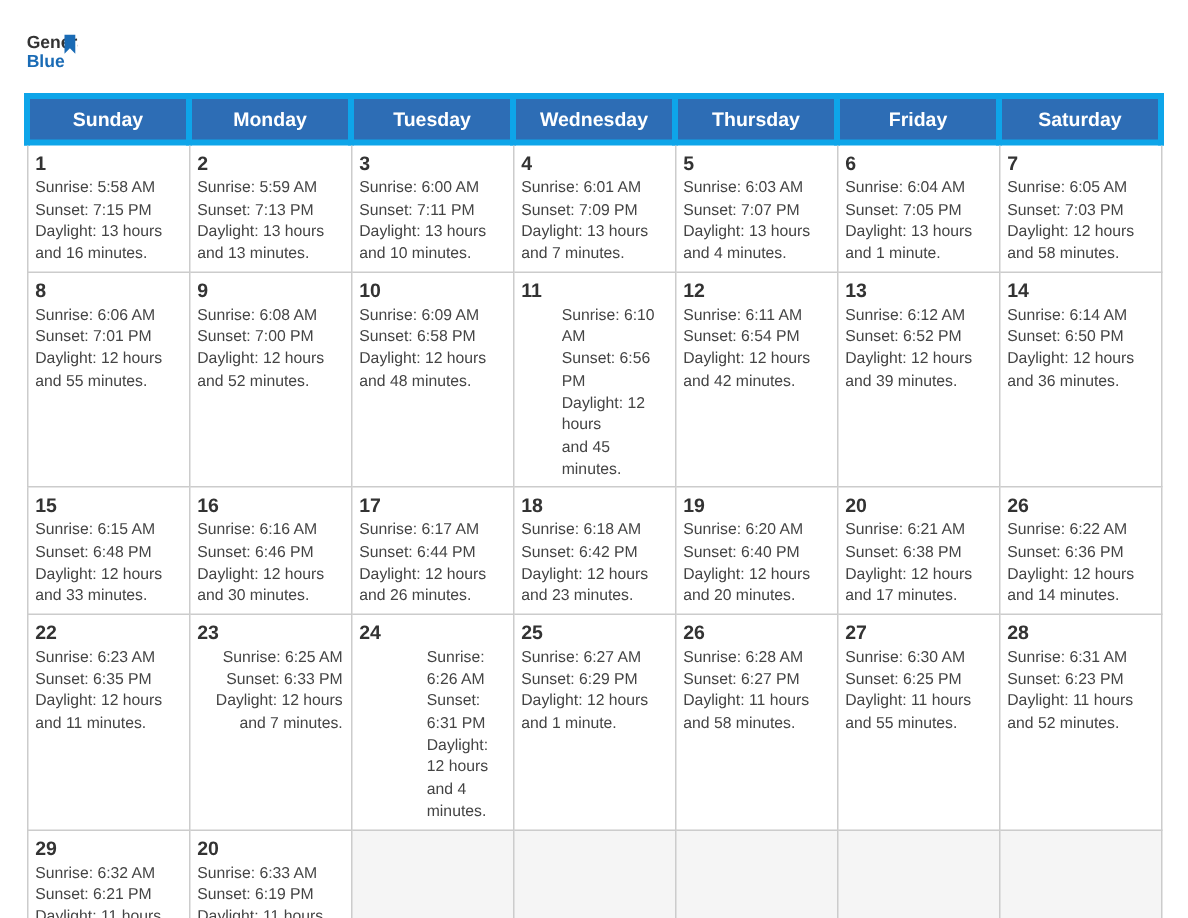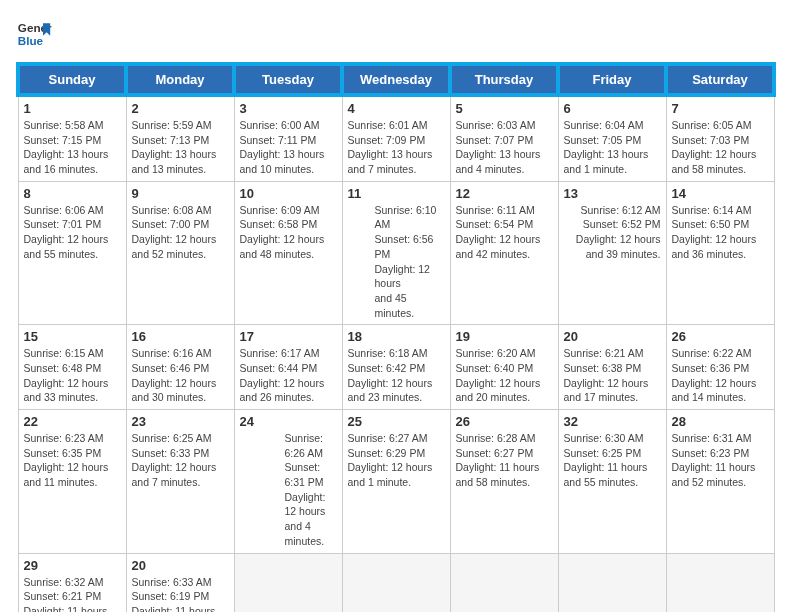--- a/index.html
+++ b/index.html
@@ -185,21 +185,21 @@
         </td>
         <td>
           <span class="day-num">12</span>
           <div class="day-detail" style="white-space: pre-line;">Sunrise: 6:11 AM
 Sunset: 6:54 PM
 Daylight: 12 hours
 and 42 minutes.</div>
         </td>
         <td>
           <span class="day-num">13</span>
-          <div class="day-detail" style="white-space: pre-line; text-align: right;">Sunrise: 6:12 AM
+          <div class="day-detail" style="white-space: pre-line;">Sunrise: 6:12 AM
 Sunset: 6:52 PM
 Daylight: 12 hours
 and 39 minutes.</div>
         </td>
         <td>
           <span class="day-num">14</span>
           <div class="day-detail" style="white-space: pre-line;">Sunrise: 6:14 AM
 Sunset: 6:50 PM
 Daylight: 12 hours
 and 36 minutes.</div>
@@ -259,21 +259,21 @@
       <tr>
         <td>
           <span class="day-num">22</span>
           <div class="day-detail" style="white-space: pre-line;">Sunrise: 6:23 AM
 Sunset: 6:35 PM
 Daylight: 12 hours
 and 11 minutes.</div>
         </td>
         <td>
           <span class="day-num">23</span>
-          <div class="day-detail" style="white-space: pre-line;">Sunrise: 6:25 AM
+          <div class="day-detail" style="white-space: pre-line; text-align: right;">Sunrise: 6:25 AM
 Sunset: 6:33 PM
 Daylight: 12 hours
 and 7 minutes.</div>
         </td>
         <td>
           <span class="day-num">24</span>
           <div class="day-detail" style="white-space: pre-line; margin-left: 45px;">Sunrise: 6:26 AM
 Sunset: 6:31 PM
 Daylight: 12 hours
 and 4 minutes.</div>
@@ -286,21 +286,21 @@
 and 1 minute.</div>
         </td>
         <td>
           <span class="day-num">26</span>
           <div class="day-detail" style="white-space: pre-line;">Sunrise: 6:28 AM
 Sunset: 6:27 PM
 Daylight: 11 hours
 and 58 minutes.</div>
         </td>
         <td>
-          <span class="day-num">32</span>
+          <span class="day-num">27</span>
           <div class="day-detail" style="white-space: pre-line;">Sunrise: 6:30 AM
 Sunset: 6:25 PM
 Daylight: 11 hours
 and 55 minutes.</div>
         </td>
         <td>
           <span class="day-num">28</span>
           <div class="day-detail" style="white-space: pre-line;">Sunrise: 6:31 AM
 Sunset: 6:23 PM
 Daylight: 11 hours

